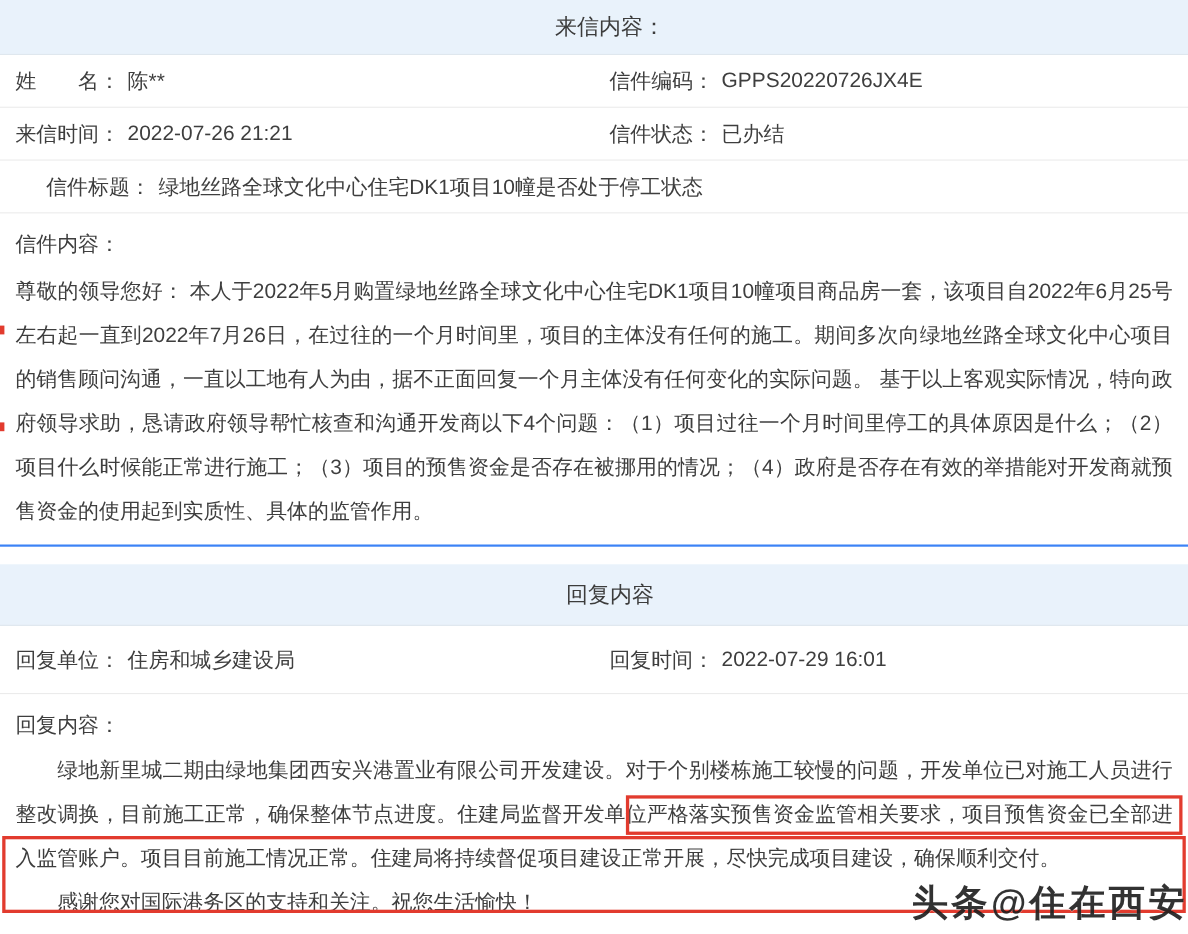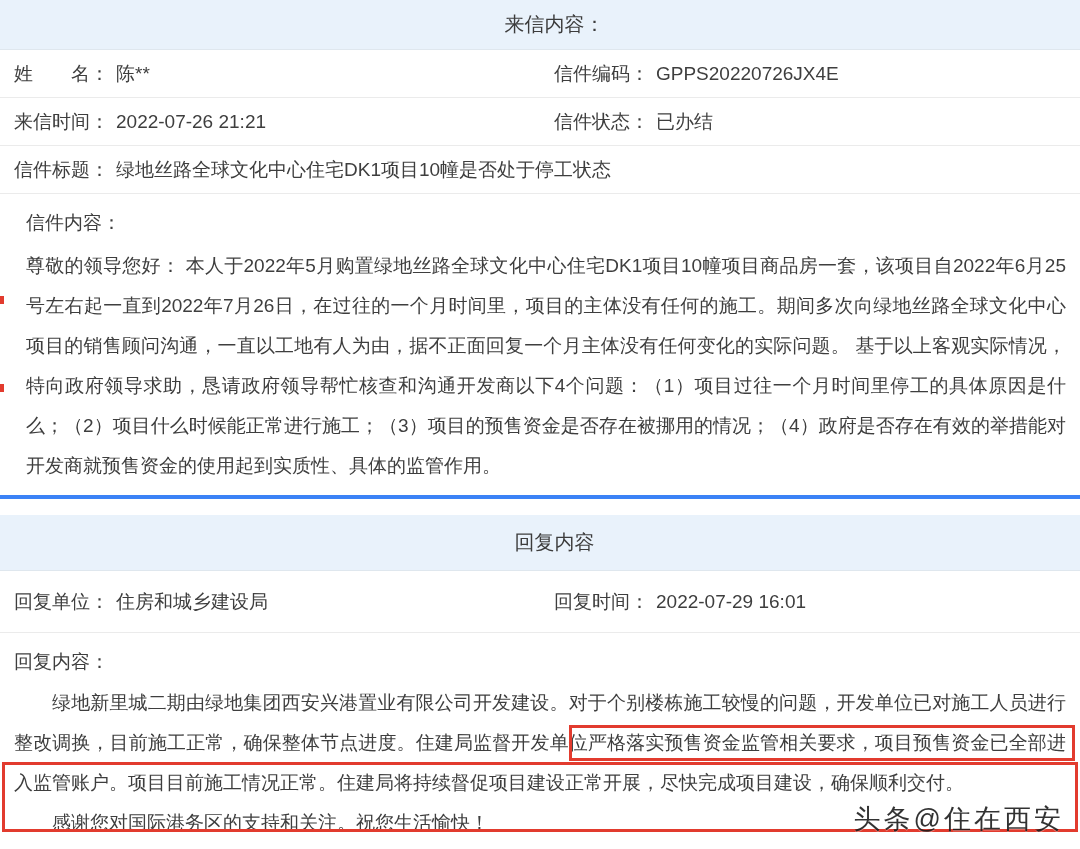--- a/index.html
+++ b/index.html
@@ -28,27 +28,27 @@
   .row {
     display: flex;
     height: 48px;
     align-items: center;
     border-bottom: 1px solid #ebebeb;
     font-size: 19px;
     justify-content: flex-end;
   }
   .row.tall { height: 62px; }
   .cell { flex: 1 1 50%; display: flex; align-items: center; padding-left: 14px; min-width: 0; }
-  .cell.full { flex: 1 1 100%; }
+  .cell.full { flex: 1 1 100%; margin-left: 28px; }
   .lbl { white-space: pre; color: #3e3e3e; }
   .val { margin-left: 7px; color: #3e3e3e; white-space: nowrap; }
 
   .content-block {
-    padding: 16px 14px 0 26px;
-    border-bottom: 4px solid #3b82f6;
+    padding: 16px 14px 0 14px;
+    border-bottom: 2px solid #3b82f6;
     position: relative;
   }
   .content-label { font-size: 19px; line-height: 26px; }
   .content-text {
     margin-top: 10px;
     font-size: 19px;
     line-height: 40px;
     text-align: justify;
     color: #3e3e3e;
     padding-bottom: 9px;
@@ -68,25 +68,25 @@
     border: 3px solid #e23b2e;
     pointer-events: none;
     z-index: 5;
     background: transparent;
   }
   .hl-box-1 { left: 569px; top: 92px; width: 506px; height: 36px; }
   .hl-box-2 { left: 2px; top: 129px; width: 1076px; height: 70px; }
 
   .watermark {
     position: absolute;
-    right: 16px;
+    right: 0;
     top: 168px;
     z-index: 6;
-    font-size: 27px;
-    font-weight: normal;
+    font-size: 33px;
+    font-weight: bold;
     letter-spacing: 3px;
     color: rgba(22, 22, 22, 0.88);
     text-shadow: 0 1px 0 rgba(255,255,255,0.35);
     white-space: nowrap;
     pointer-events: none;
   }
 
   .edge-mark {
     position: absolute;
     left: 0;

